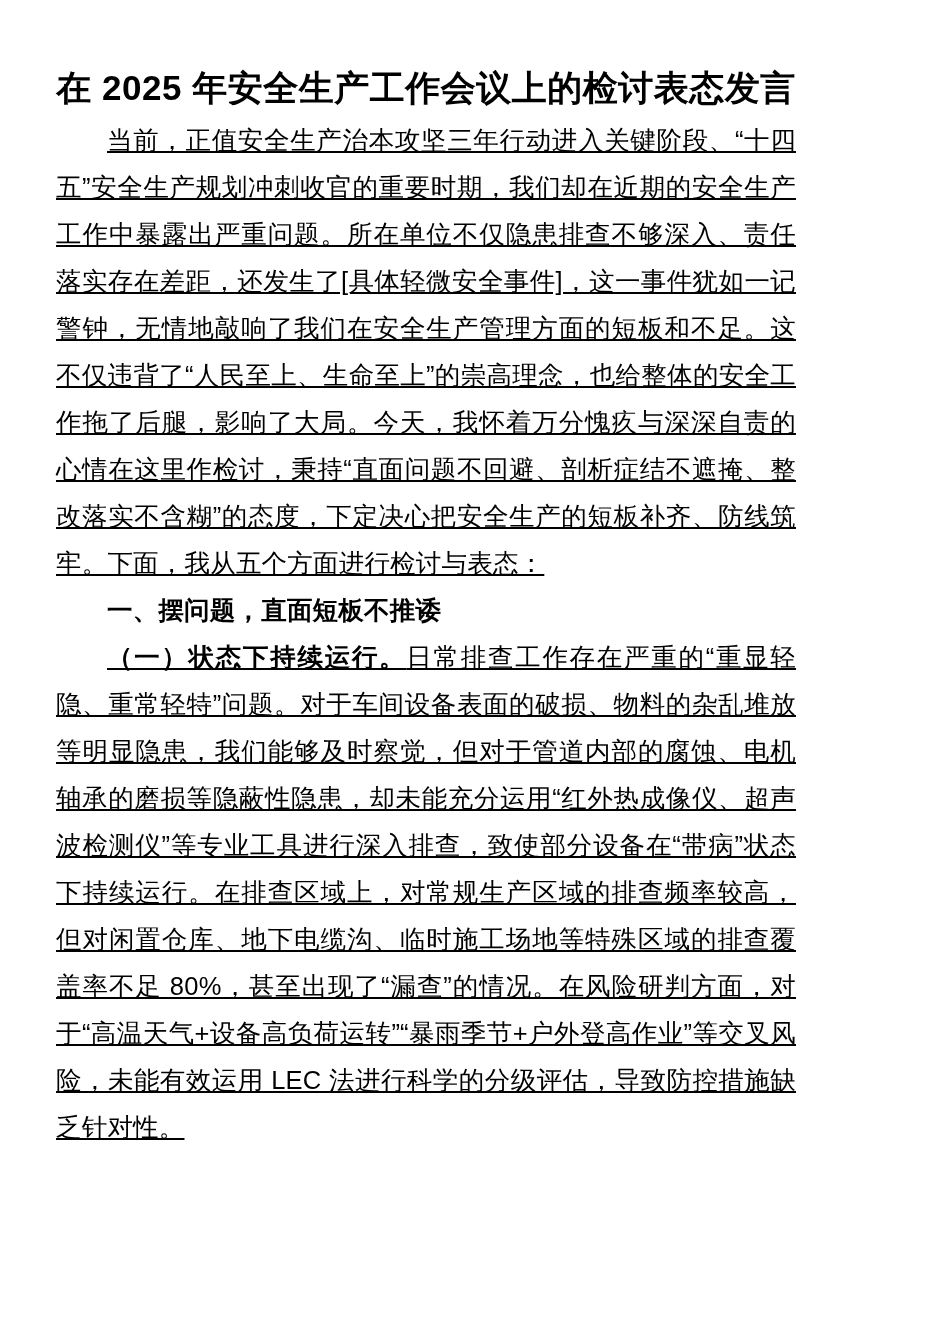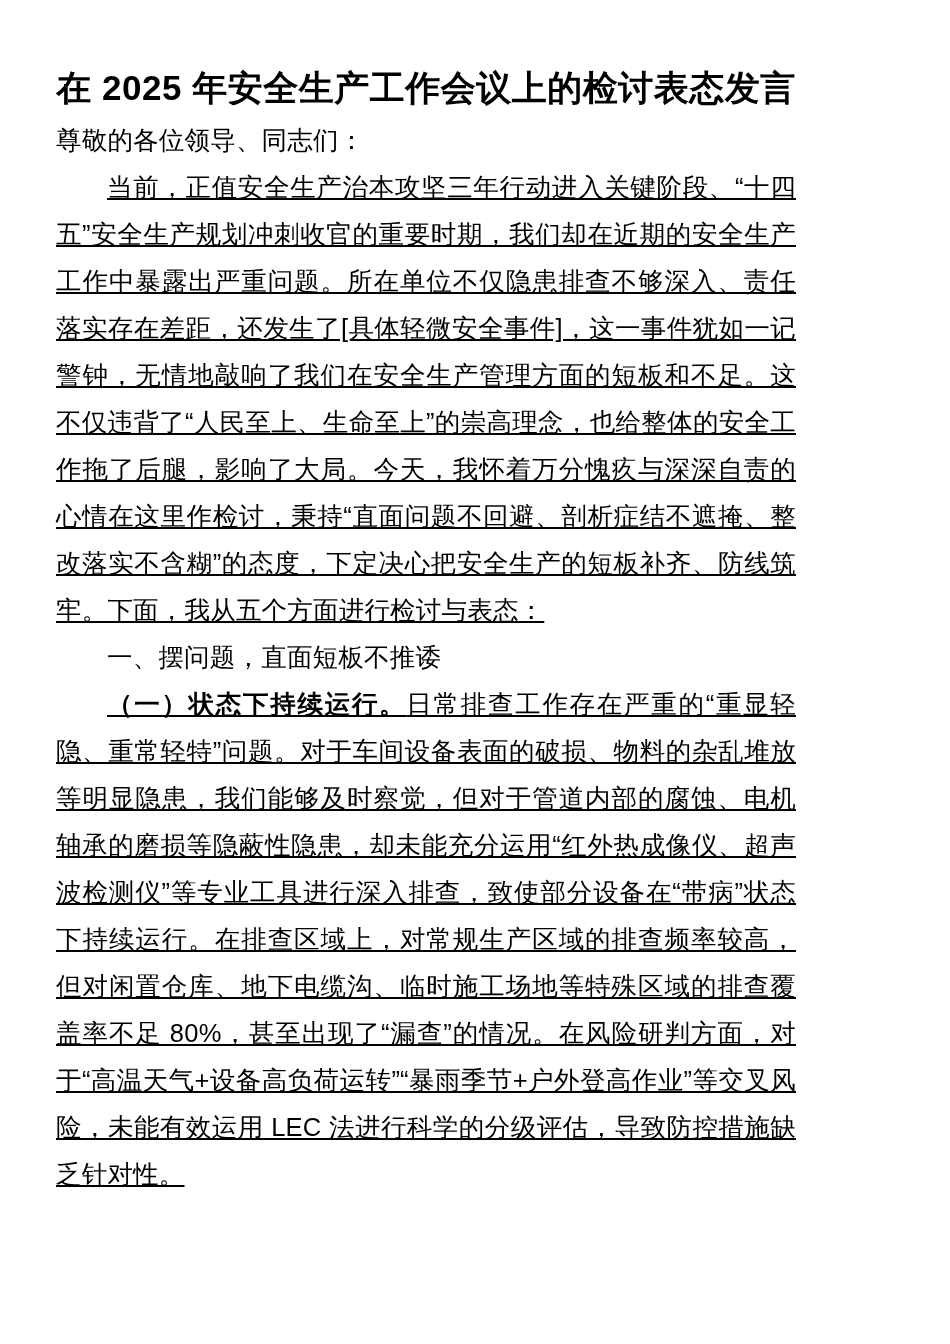--- a/index.html
+++ b/index.html
@@ -51,33 +51,33 @@
     text-align-last: left;
     text-decoration: underline;
   }
   .section-heading {
     font-size: 25.5px;
     line-height: 47px;
     letter-spacing: 0.2px;
     margin: 0;
     text-indent: 51px;
     text-align: left;
+    font-weight: bold;
   }
   .lead-bold {
     font-weight: bold;
   }
 </style>
 </head>
 <body>
 
 <div class="page">
 
   <h1 class="doc-title">在 2025 年安全生产工作会议上的检讨表态发言</h1>
 
-  <p class="salutation">尊敬的各位领导、同志们：</p>
 
   <p class="body-para">当前，正值安全生产治本攻坚三年行动进入关键阶段、“十四五”安全生产规划冲刺收官的重要时期，我们却在近期的安全生产工作中暴露出严重问题。所在单位不仅隐患排查不够深入、责任落实存在差距，还发生了[具体轻微安全事件]，这一事件犹如一记警钟，无情地敲响了我们在安全生产管理方面的短板和不足。这不仅违背了“人民至上、生命至上”的崇高理念，也给整体的安全工作拖了后腿，影响了大局。今天，我怀着万分愧疚与深深自责的心情在这里作检讨，秉持“直面问题不回避、剖析症结不遮掩、整改落实不含糊”的态度，下定决心把安全生产的短板补齐、防线筑牢。下面，我从五个方面进行检讨与表态：</p>
 
   <p class="section-heading">一、摆问题，直面短板不推诿</p>
 
 
   <p class="body-para"><span class="lead-bold">（一）状态下持续运行。</span><span>日常排查工作存在严重的“重显轻隐、重常轻特”问题。对于车间设备表面的破损、物料的杂乱堆放等明显隐患，我们能够及时察觉，但对于管道内部的腐蚀、电机轴承的磨损等隐蔽性隐患，却未能充分运用“红外热成像仪、超声波检测仪”等专业工具进行深入排查，致使部分设备在“带病”状态下持续运行。在排查区域上，对常规生产区域的排查频率较高，但对闲置仓库、地下电缆沟、临时施工场地等特殊区域的排查覆盖率不足 80%，甚至出现了“漏查”的情况。在风险研判方面，对于“高温天气+设备高负荷运转”“暴雨季节+户外登高作业”等交叉风险，未能有效运用 LEC 法进行科学的分级评估，导致防控措施缺乏针对性。</span></p>
 
 </div>
 

